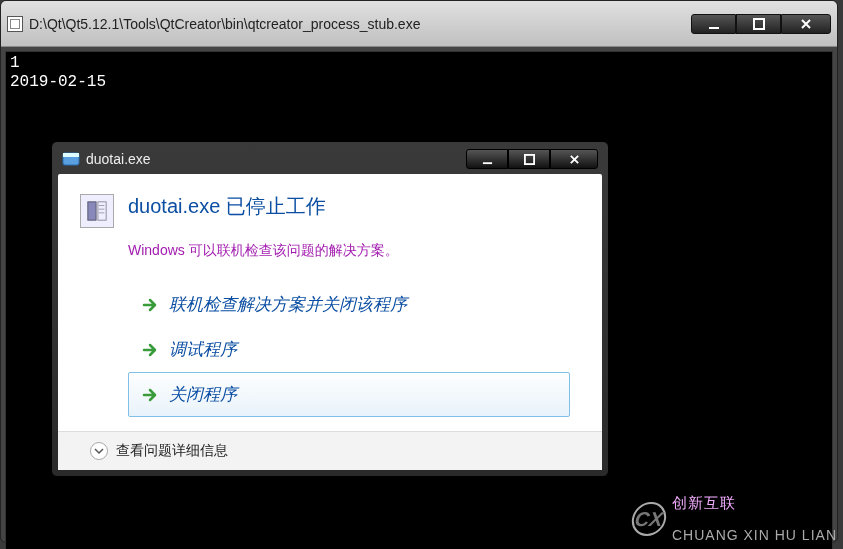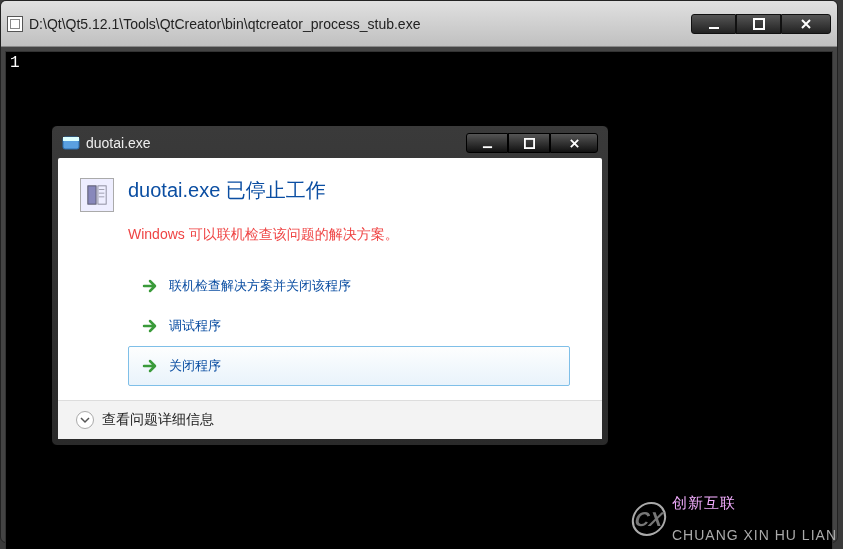--- a/index.html
+++ b/index.html
@@ -76,21 +76,21 @@
     margin: 4px;
     border: 1px solid #333;
     position: relative;
   }
   .console-line { white-space: pre; line-height: 1.2; }
 
   
   .dialog {
     position: absolute;
     left: 51px;
-    top: 125px;
+    top: 141px;
     width: 558px;
     border: 1px solid #000;
     background: linear-gradient(#3a3a3a,#2a2a2a);
     border-radius: 6px;
     box-shadow: 0 0 25px rgba(0,0,0,0.7);
     padding: 6px;
   }
   .dialog-titlebar {
     height: 26px;
     display:flex;
@@ -138,55 +138,56 @@
     flex-shrink:0;
   }
   .app-icon svg{width:22px;height:22px;}
   .dlg-heading {
     color: #0b4ea2;
     font-size: 20px;
     font-weight: 400;
     line-height: 1.2;
   }
   .dlg-sub {
-    color: #ef4444;
+    color: #a21caf;
     font-size: 14px;
     margin-top: 14px;
     margin-left: 48px;
   }
   .action-list {
     margin-top: 22px;
     margin-left: 48px;
     margin-right: 10px;
   }
   .action-item {
     display:flex;
     align-items:center;
     padding: 10px 12px;
-    font-size: 13px;
+    font-size: 17px;
     color: #0b4ea2;
     cursor: pointer;
     border: 1px solid transparent;
     border-radius: 2px;
+    font-style: italic;
   }
   .action-item.selected {
     border: 1px solid #7fbfe8;
     background: linear-gradient(#fdfefe,#e9f3fb);
   }
   .arrow {
     width: 18px; height: 18px; margin-right: 10px;
     display:inline-flex; align-items:center; justify-content:center;
     flex-shrink:0;
   }
   .arrow svg{width:16px;height:16px;}
 
   .dlg-footer {
     border-top: 1px solid #ddd;
     background: #f3f3f3;
-    padding: 10px 18px;
+    padding: 10px 32px;
     display:flex;
     align-items:flex-start;
     font-size: 14px;
     color: #222;
     cursor:pointer;
   }
   .chevron {
     width:18px;height:18px;margin-right:8px;
     display:inline-flex;align-items:center;justify-content:center;
     border:1px solid #aaa;border-radius:50%;
@@ -237,20 +238,21 @@
       </div>
       <div class="win-btn close">
         <svg viewBox="0 0 12 12">
             <path d="M2 2 L10 10 M10 2 L2 10" stroke="#fff" stroke-width="2"></path>
           </svg>
       </div>
     </div>
   </div>
   <div class="console-body">
     <div class="console-line">1</div>
+    <div class="console-line">2019-02-15</div>
   </div>
 </div>
 
 <div class="dialog">
   <div class="dialog-titlebar">
     <span class="dlg-icon">
       <svg viewBox="0 0 18 18">
           <rect x="1" y="3" width="16" height="12" rx="2" fill="#5aa0e0" stroke="#2a6fb0"></rect>
           <rect x="1" y="3" width="16" height="4" fill="#dff"></rect>
         </svg>

